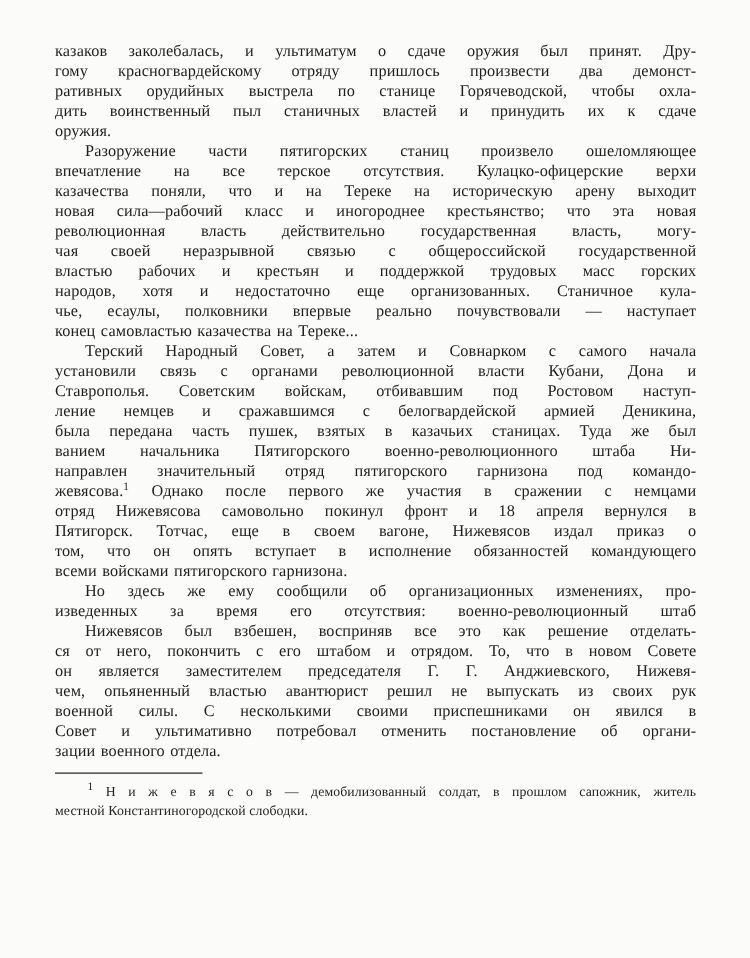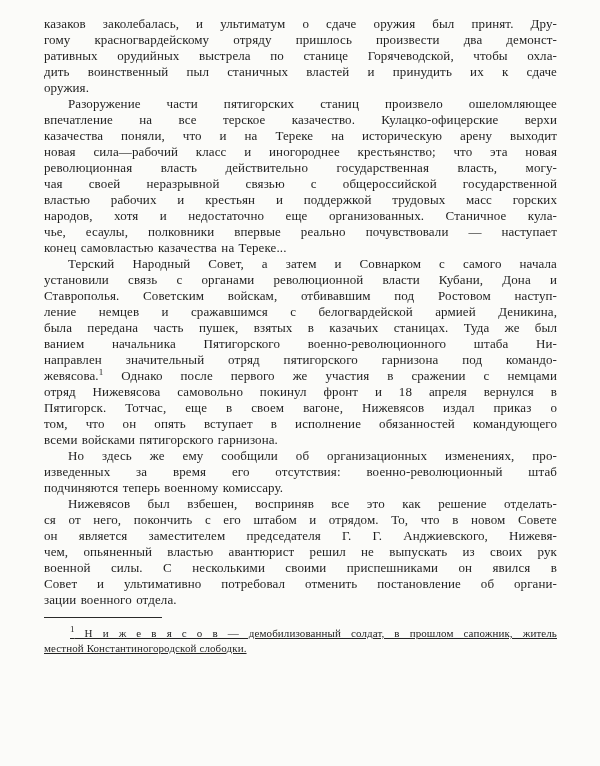--- a/index.html
+++ b/index.html
@@ -12,21 +12,21 @@
     background: #fbfbf9;
     overflow: hidden;
     font-family: "Liberation Serif", "DejaVu Serif", serif;
   }
   .page {
     position: relative;
     width: 600px;
     height: 766px;
     background: #fbfbf9;
     box-sizing: border-box;
-    padding: 16px 43px 0 44px;
+    padding: 33px 43px 0 44px;
     color: #1e1e1e;
   }
   .body-text {
     width: 513px;
   }
   .para {
     margin: 0;
     padding: 0;
   }
   .line {
@@ -61,21 +61,20 @@
     width: 513px;
   }
   .fn-line {
     font-size: 11px;
     line-height: 15px;
     height: 15px;
     color: #242424;
     text-align: justify;
     text-align-last: justify;
     letter-spacing: 0.1px;
-    text-decoration: underline;
   }
   .fn-line.fn-first {
     padding-left: 26px;
   }
   .fn-line.fn-last {
     text-align: center;
     text-align-last: left;
   }
 </style>
 </head>
@@ -85,21 +84,21 @@
   <div class="body-text" id="body-text">
       <div class="para">
         <div class="line">казаков заколебалась, и ультиматум о сдаче оружия был принят. Дру-</div>
         <div class="line">гому красногвардейскому отряду пришлось произвести два демонст-</div>
         <div class="line">ративных орудийных выстрела по станице Горячеводской, чтобы охла-</div>
         <div class="line">дить воинственный пыл станичных властей и принудить их к сдаче</div>
         <div class="line last">оружия.</div>
       </div>
       <div class="para">
         <div class="line first-indent">Разоружение части пятигорских станиц произвело ошеломляющее</div>
-        <div class="line">впечатление на все терское казачество. Кулацко-офицерские верхи</div>
+        <div class="line">впечатление на все терское отсутствия. Кулацко-офицерские верхи</div>
         <div class="line">казачества поняли, что и на Тереке на историческую арену выходит</div>
         <div class="line">новая сила—рабочий класс и иногороднее крестьянство; что эта новая</div>
         <div class="line">революционная власть действительно государственная власть, могу-</div>
         <div class="line">чая своей неразрывной связью с общероссийской государственной</div>
         <div class="line">властью рабочих и крестьян и поддержкой трудовых масс горских</div>
         <div class="line">народов, хотя и недостаточно еще организованных. Станичное кула-</div>
         <div class="line">чье, есаулы, полковники впервые реально почувствовали — наступает</div>
         <div class="line last">конец самовластью казачества на Тереке...</div>
       </div>
       <div class="para">
@@ -112,21 +111,20 @@
         <div class="line">направлен значительный отряд пятигорского гарнизона под командо-</div>
         <div class="line">жевясова.<sup>1</sup> Однако после первого же участия в сражении с немцами</div>
         <div class="line">отряд Нижевясова самовольно покинул фронт и 18 апреля вернулся в</div>
         <div class="line">Пятигорск. Тотчас, еще в своем вагоне, Нижевясов издал приказ о</div>
         <div class="line">том, что он опять вступает в исполнение обязанностей командующего</div>
         <div class="line last">всеми войсками пятигорского гарнизона.</div>
       </div>
       <div class="para">
         <div class="line first-indent">Но здесь же ему сообщили об организационных изменениях, про-</div>
         <div class="line">изведенных за время его отсутствия: военно-революционный штаб</div>
-        <div class="line last">подчиняются теперь военному комиссару.</div>
       </div>
       <div class="para">
         <div class="line first-indent">Нижевясов был взбешен, восприняв все это как решение отделать-</div>
         <div class="line">ся от него, покончить с его штабом и отрядом. То, что в новом Совете</div>
         <div class="line">он является заместителем председателя Г. Г. Анджиевского, Нижевя-</div>
         <div class="line">чем, опьяненный властью авантюрист решил не выпускать из своих рук</div>
         <div class="line">военной силы. С несколькими своими приспешниками он явился  в</div>
         <div class="line">Совет и ультимативно потребовал отменить постановление об органи-</div>
         <div class="line last">зации военного отдела.</div>
       </div>

